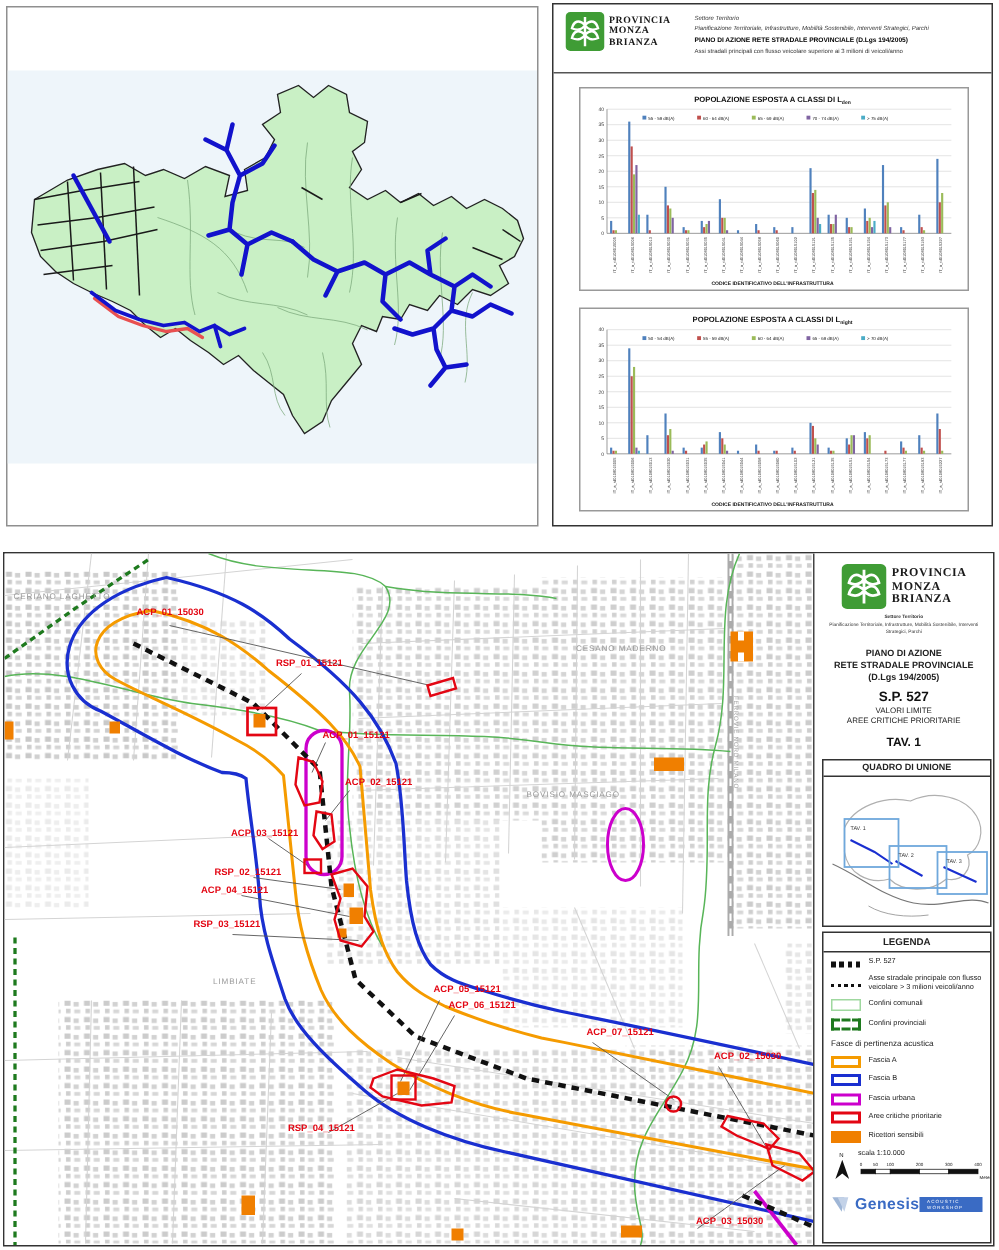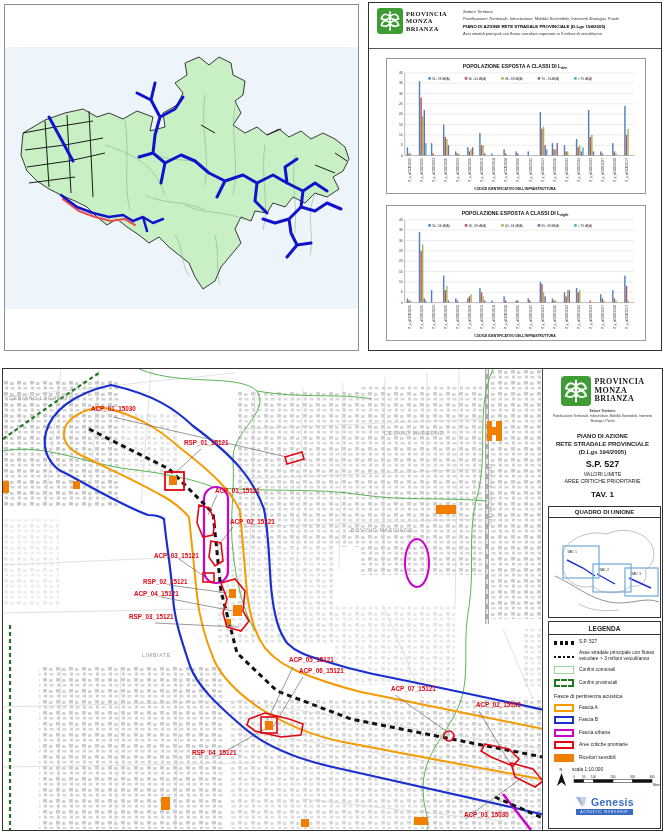--- a/index.html
+++ b/index.html
@@ -66,21 +66,21 @@
   .sym-fascia-b { border:2px solid #1a2fd0; }
   .sym-fascia-urbana { border:2px solid #cc00cc; }
   .sym-aree { border:2px solid #e30613; }
   .sym-ricettori { background:#f07f00; }
   .leg-subheader { font-size:5.4px; color:#222; text-align:left; margin:6px 0 5px 0; }
   .scale-row { display:flex; align-items:flex-start; margin-top:5px; }
   .north { width:14px; flex:0 0 14px; text-align:center; }
   .north .n { font-size:4px; color:#111; }
   .scale-block { flex:1; text-align:left; padding-left:4px; }
   .scale-label { font-size:4.8px; color:#222; margin-bottom:1px; }
-  .credits { margin-top:5px; display:flex; flex-direction:column; align-items:center; }
+  .credits { margin-top:5px; display:flex; flex-direction:row; align-items:center; }
   .cred-row { display:flex; align-items:center; }
   .cred-name { font-size:10.5px; font-weight:bold; color:#3a6bc4; letter-spacing:.3px; }
   .cred-bar { margin-top:1px; background:#3a6bc4; color:#fff; font-size:3px; letter-spacing:.8px; padding:1px 5px; }
 </style>
 </head>
 <body>
 
 <div class="page">
 
   <div class="panel province-panel">

